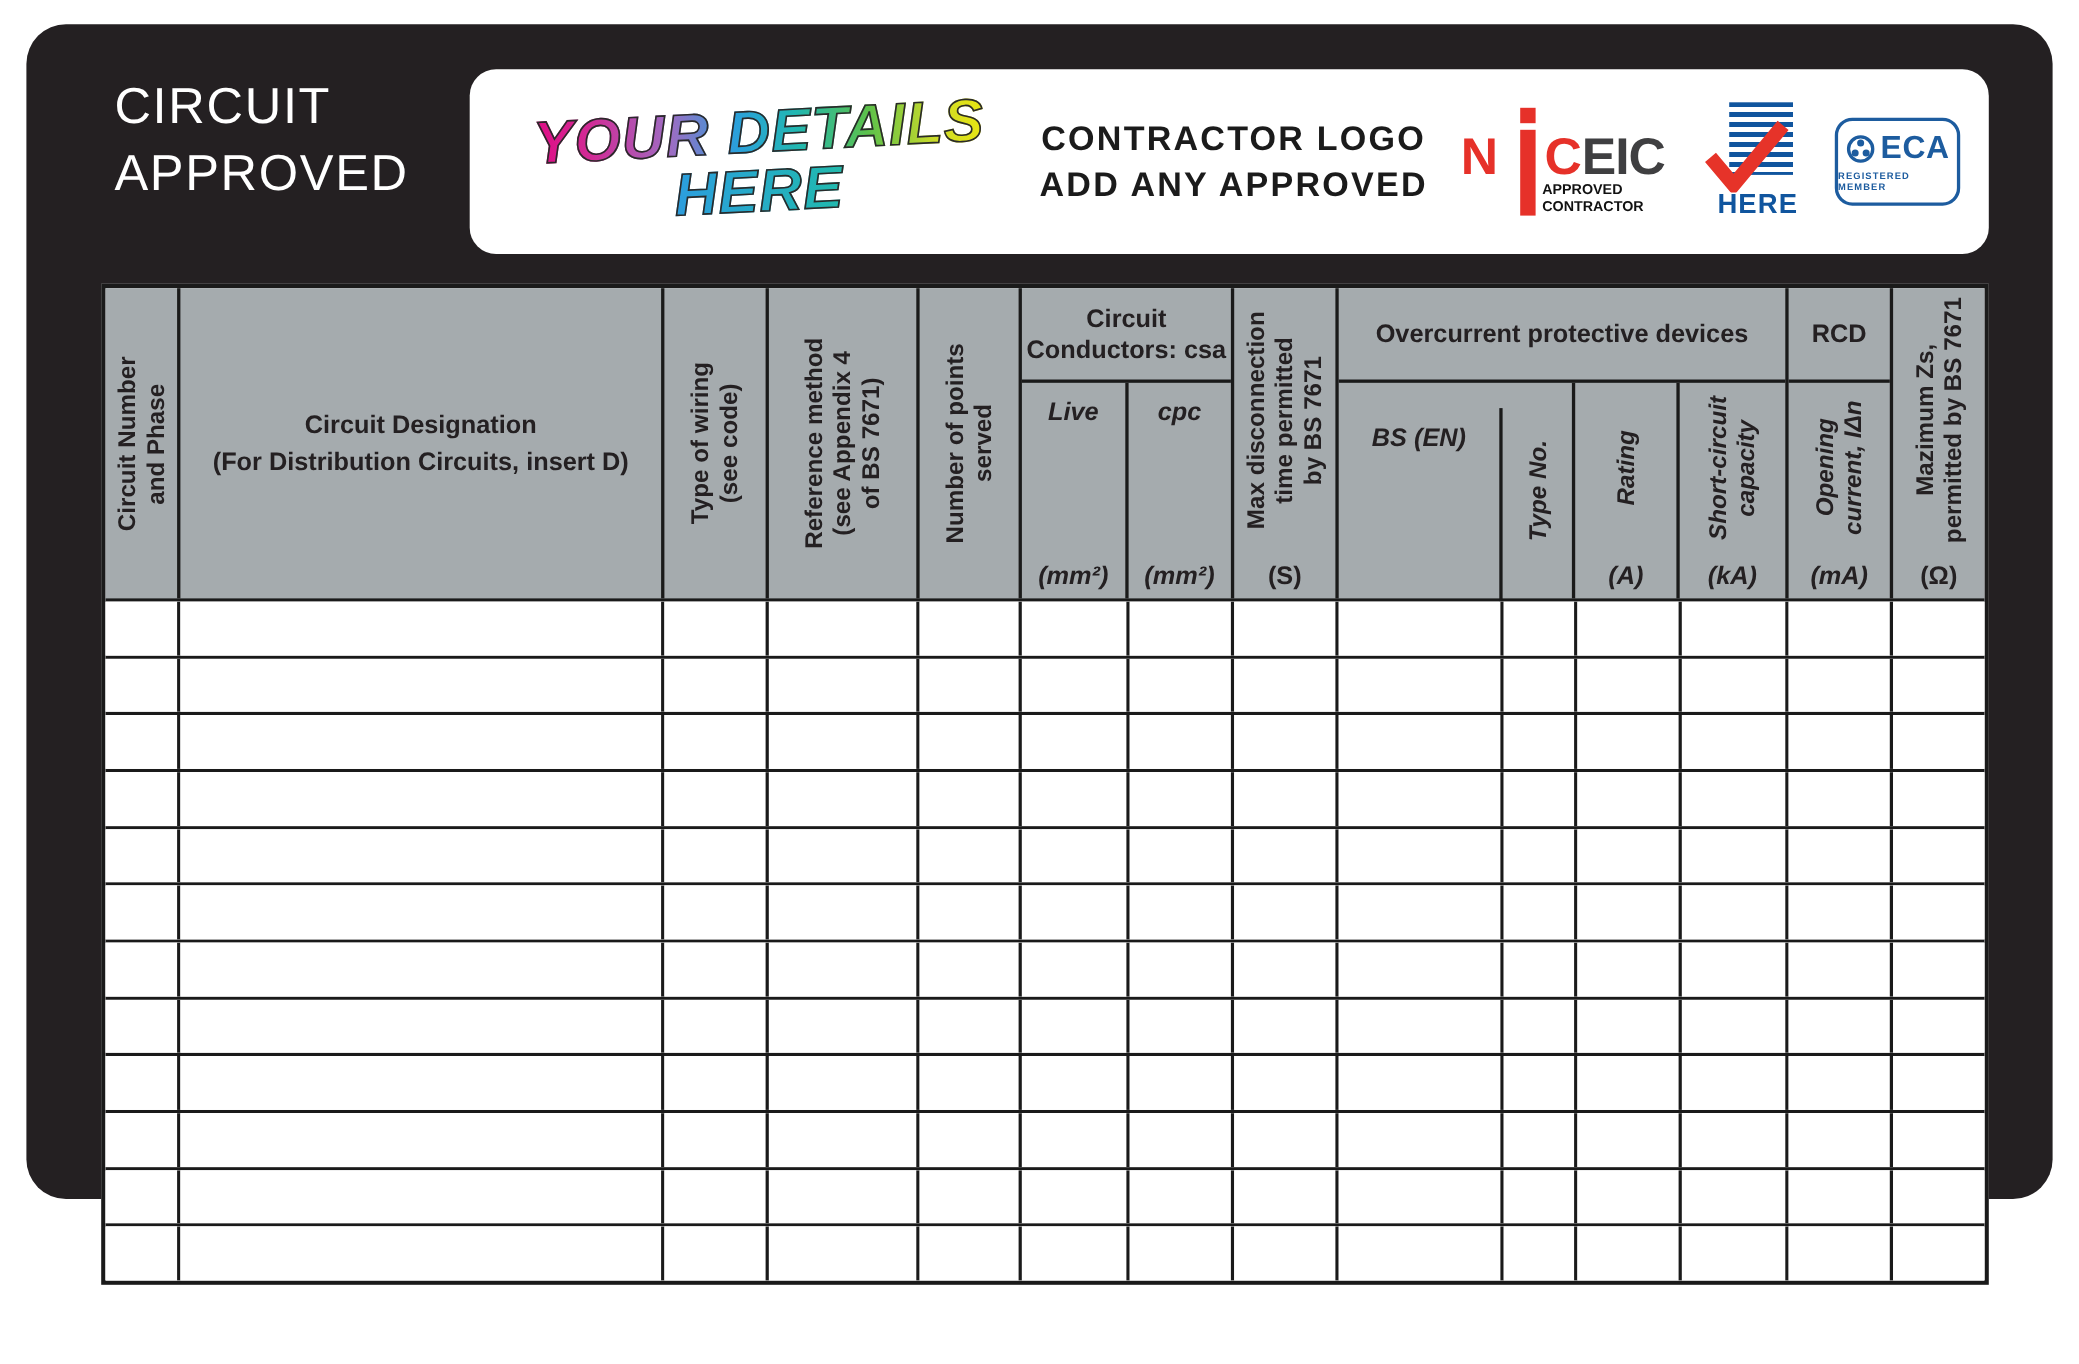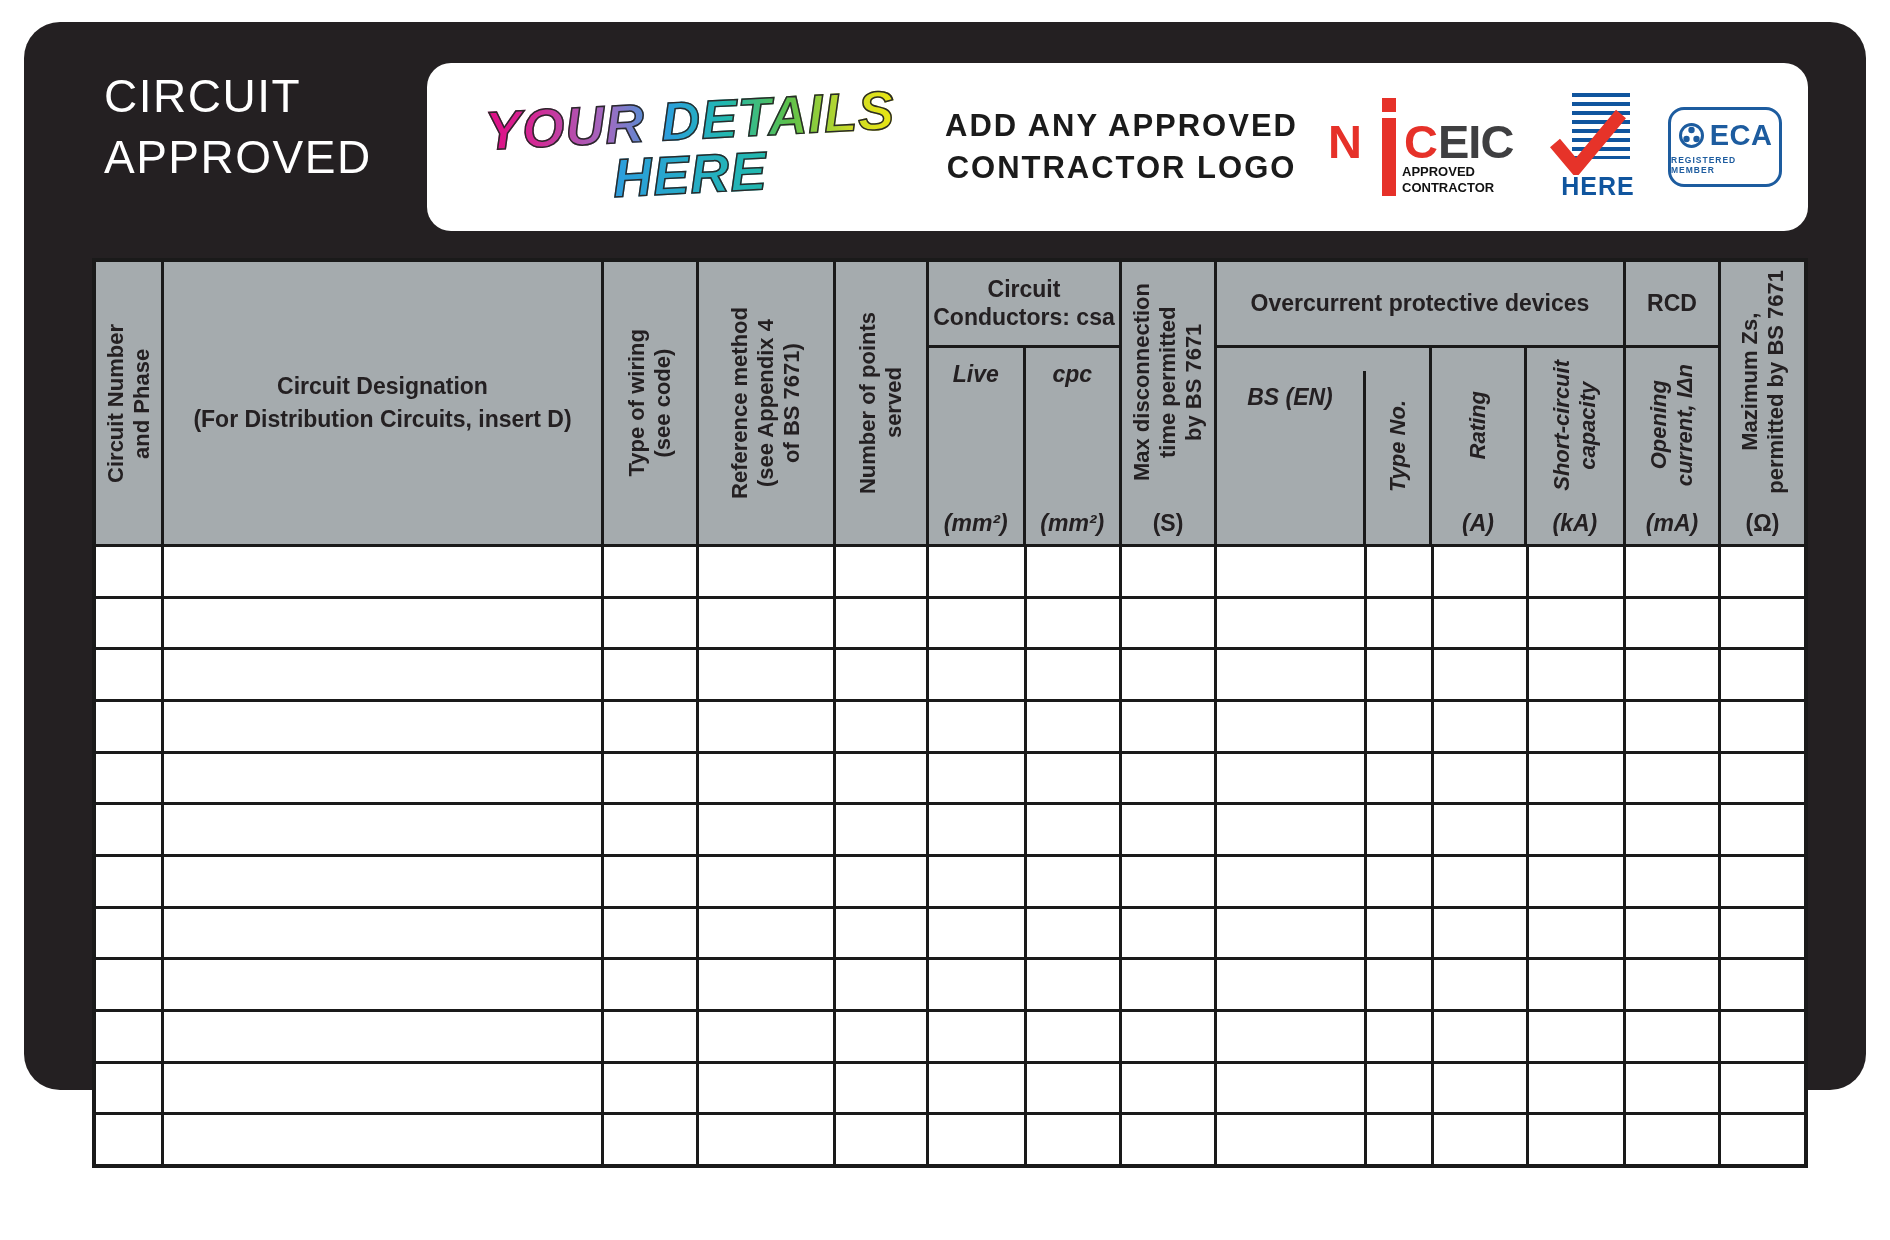--- a/index.html
+++ b/index.html
@@ -81,22 +81,22 @@
     <div>CIRCUIT</div>
     <div>APPROVED</div>
   </div>
 
   <div class="banner">
     <div class="your-details">
       <div class="yd1">YOUR DETAILS</div>
       <div class="yd2">HERE</div>
     </div>
     <div class="add-logo">
+      <div>CONTRACTOR LOGO</div>
       <div>ADD ANY APPROVED</div>
-      <div>CONTRACTOR LOGO</div>
     </div>
     <div class="logos">
       <div class="niceic">
         <span class="nic-letter nic-n">N</span>
         <span class="nic-idot"></span>
         <span class="nic-ibar"></span>
         <span class="nic-letter nic-c">C</span>
         <span class="nic-eic">EIC</span>
         <div class="nic-sub">
           <div>APPROVED</div>

